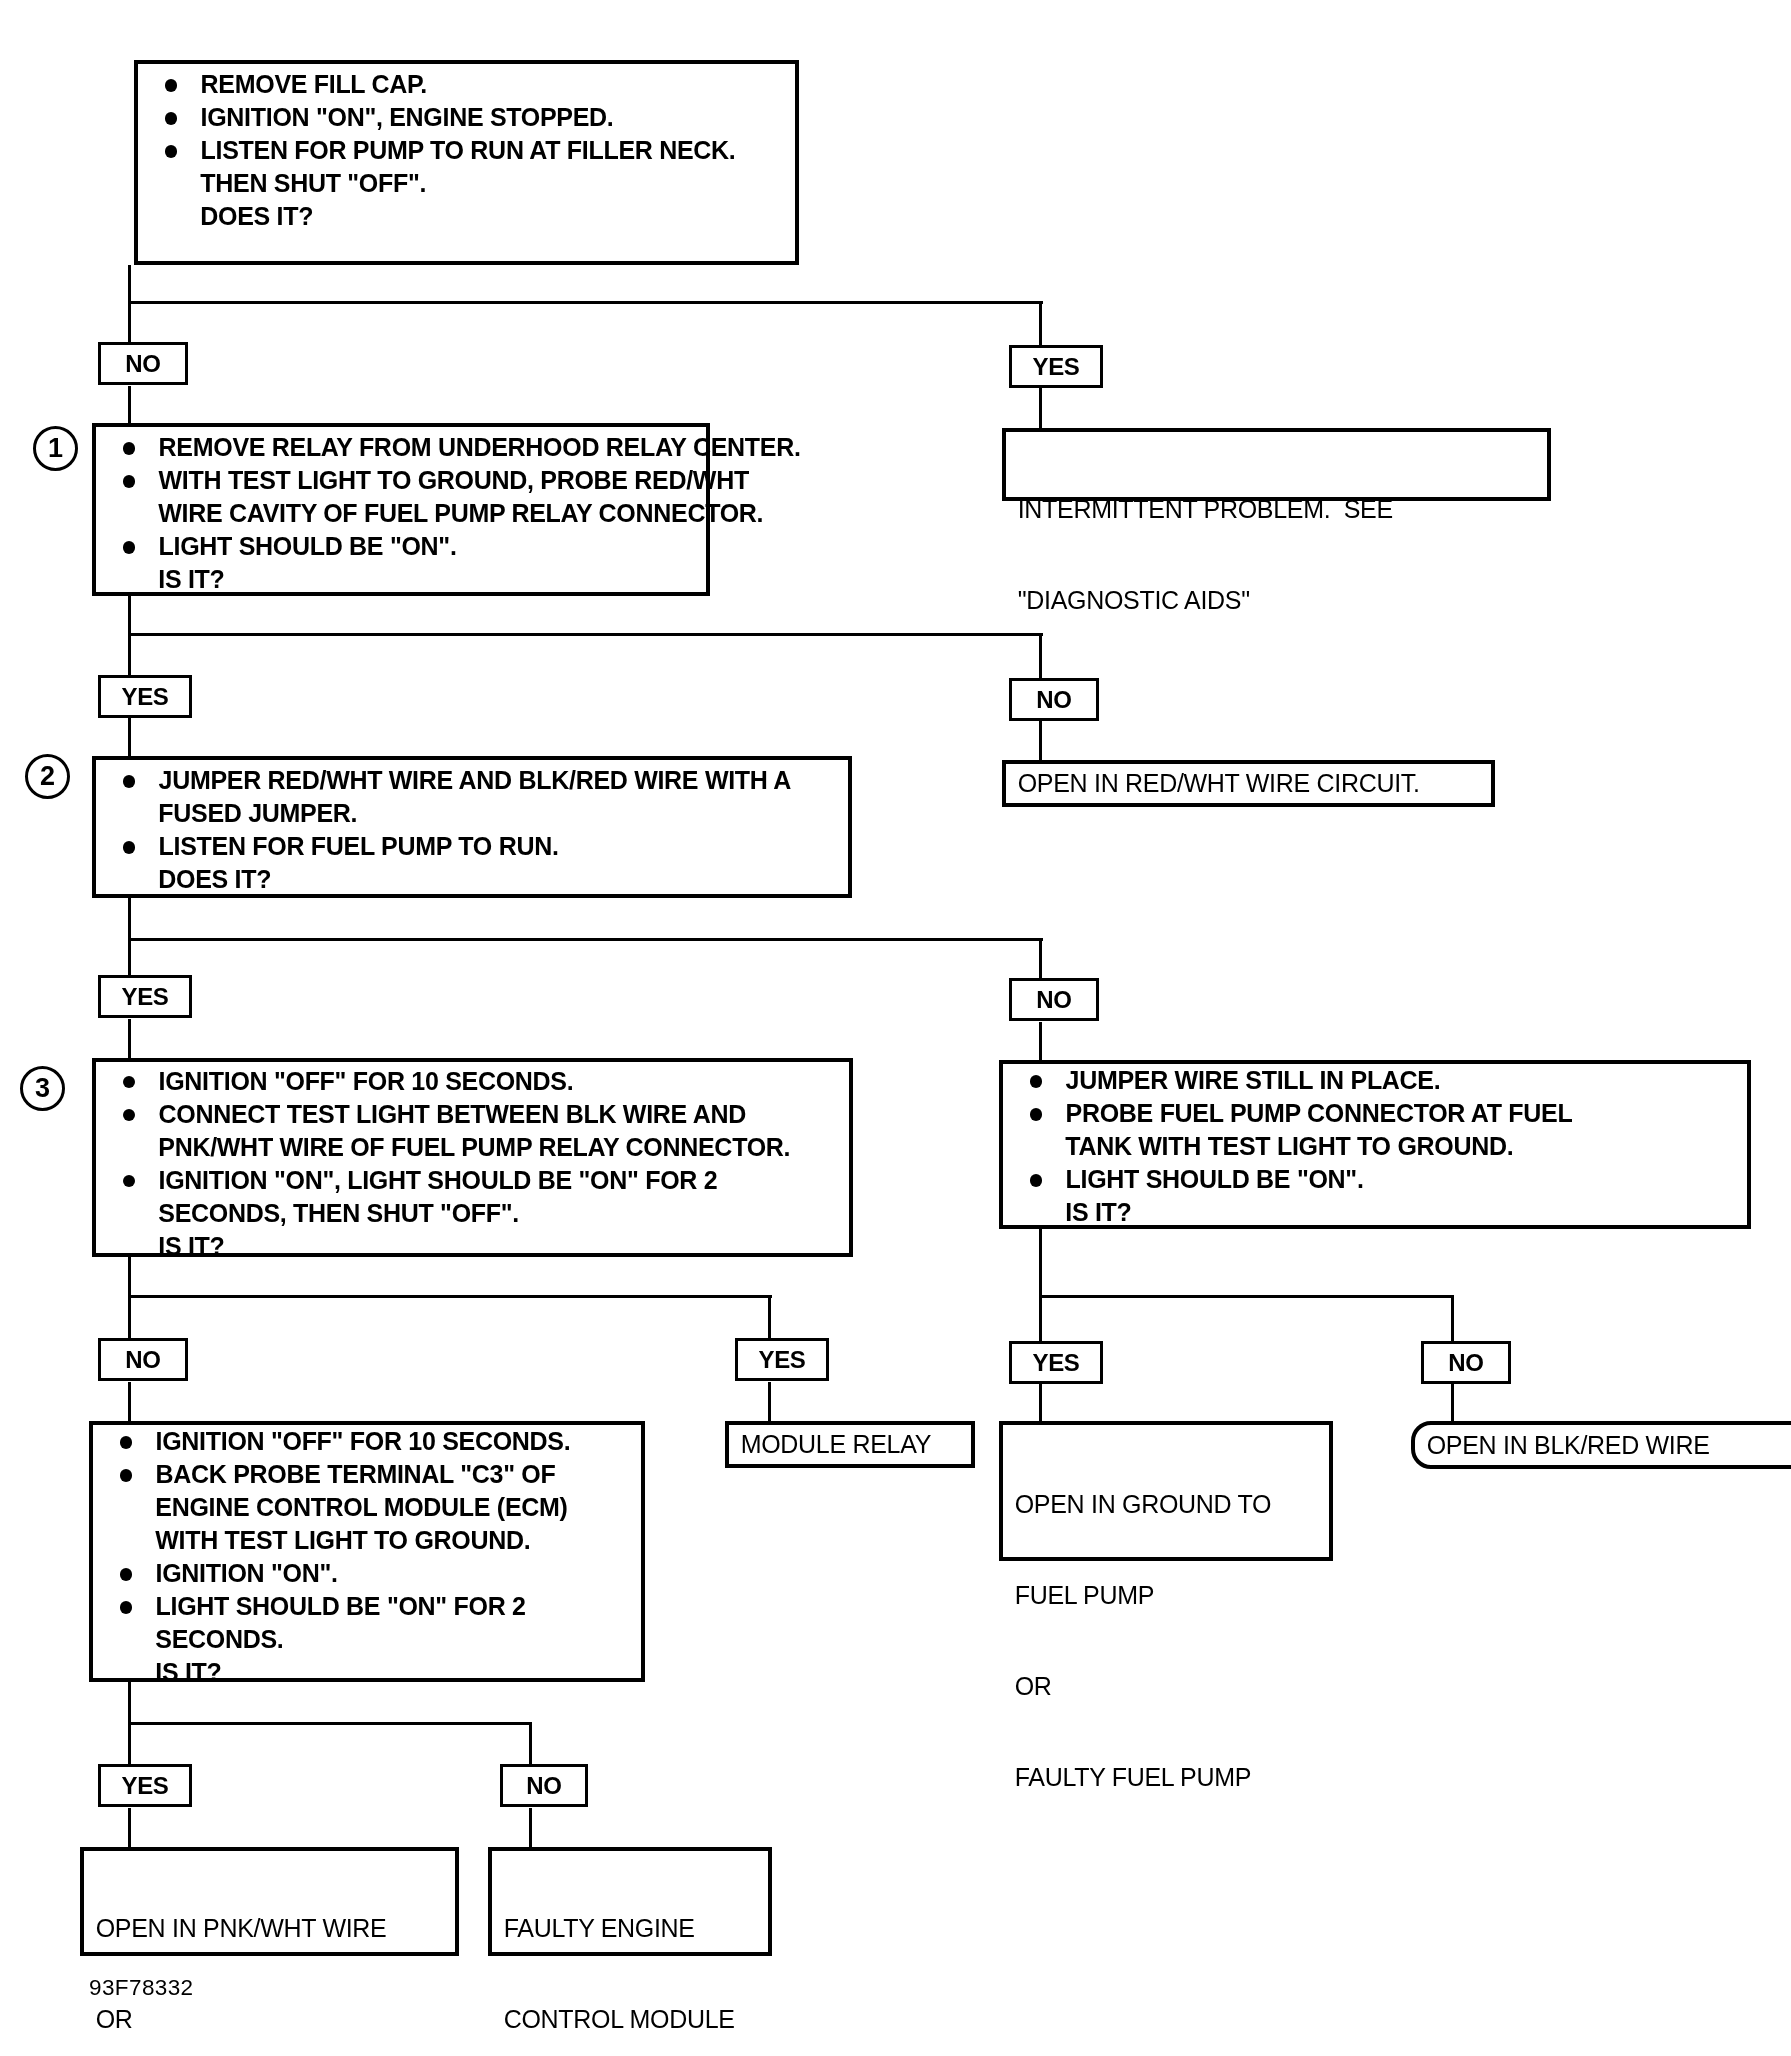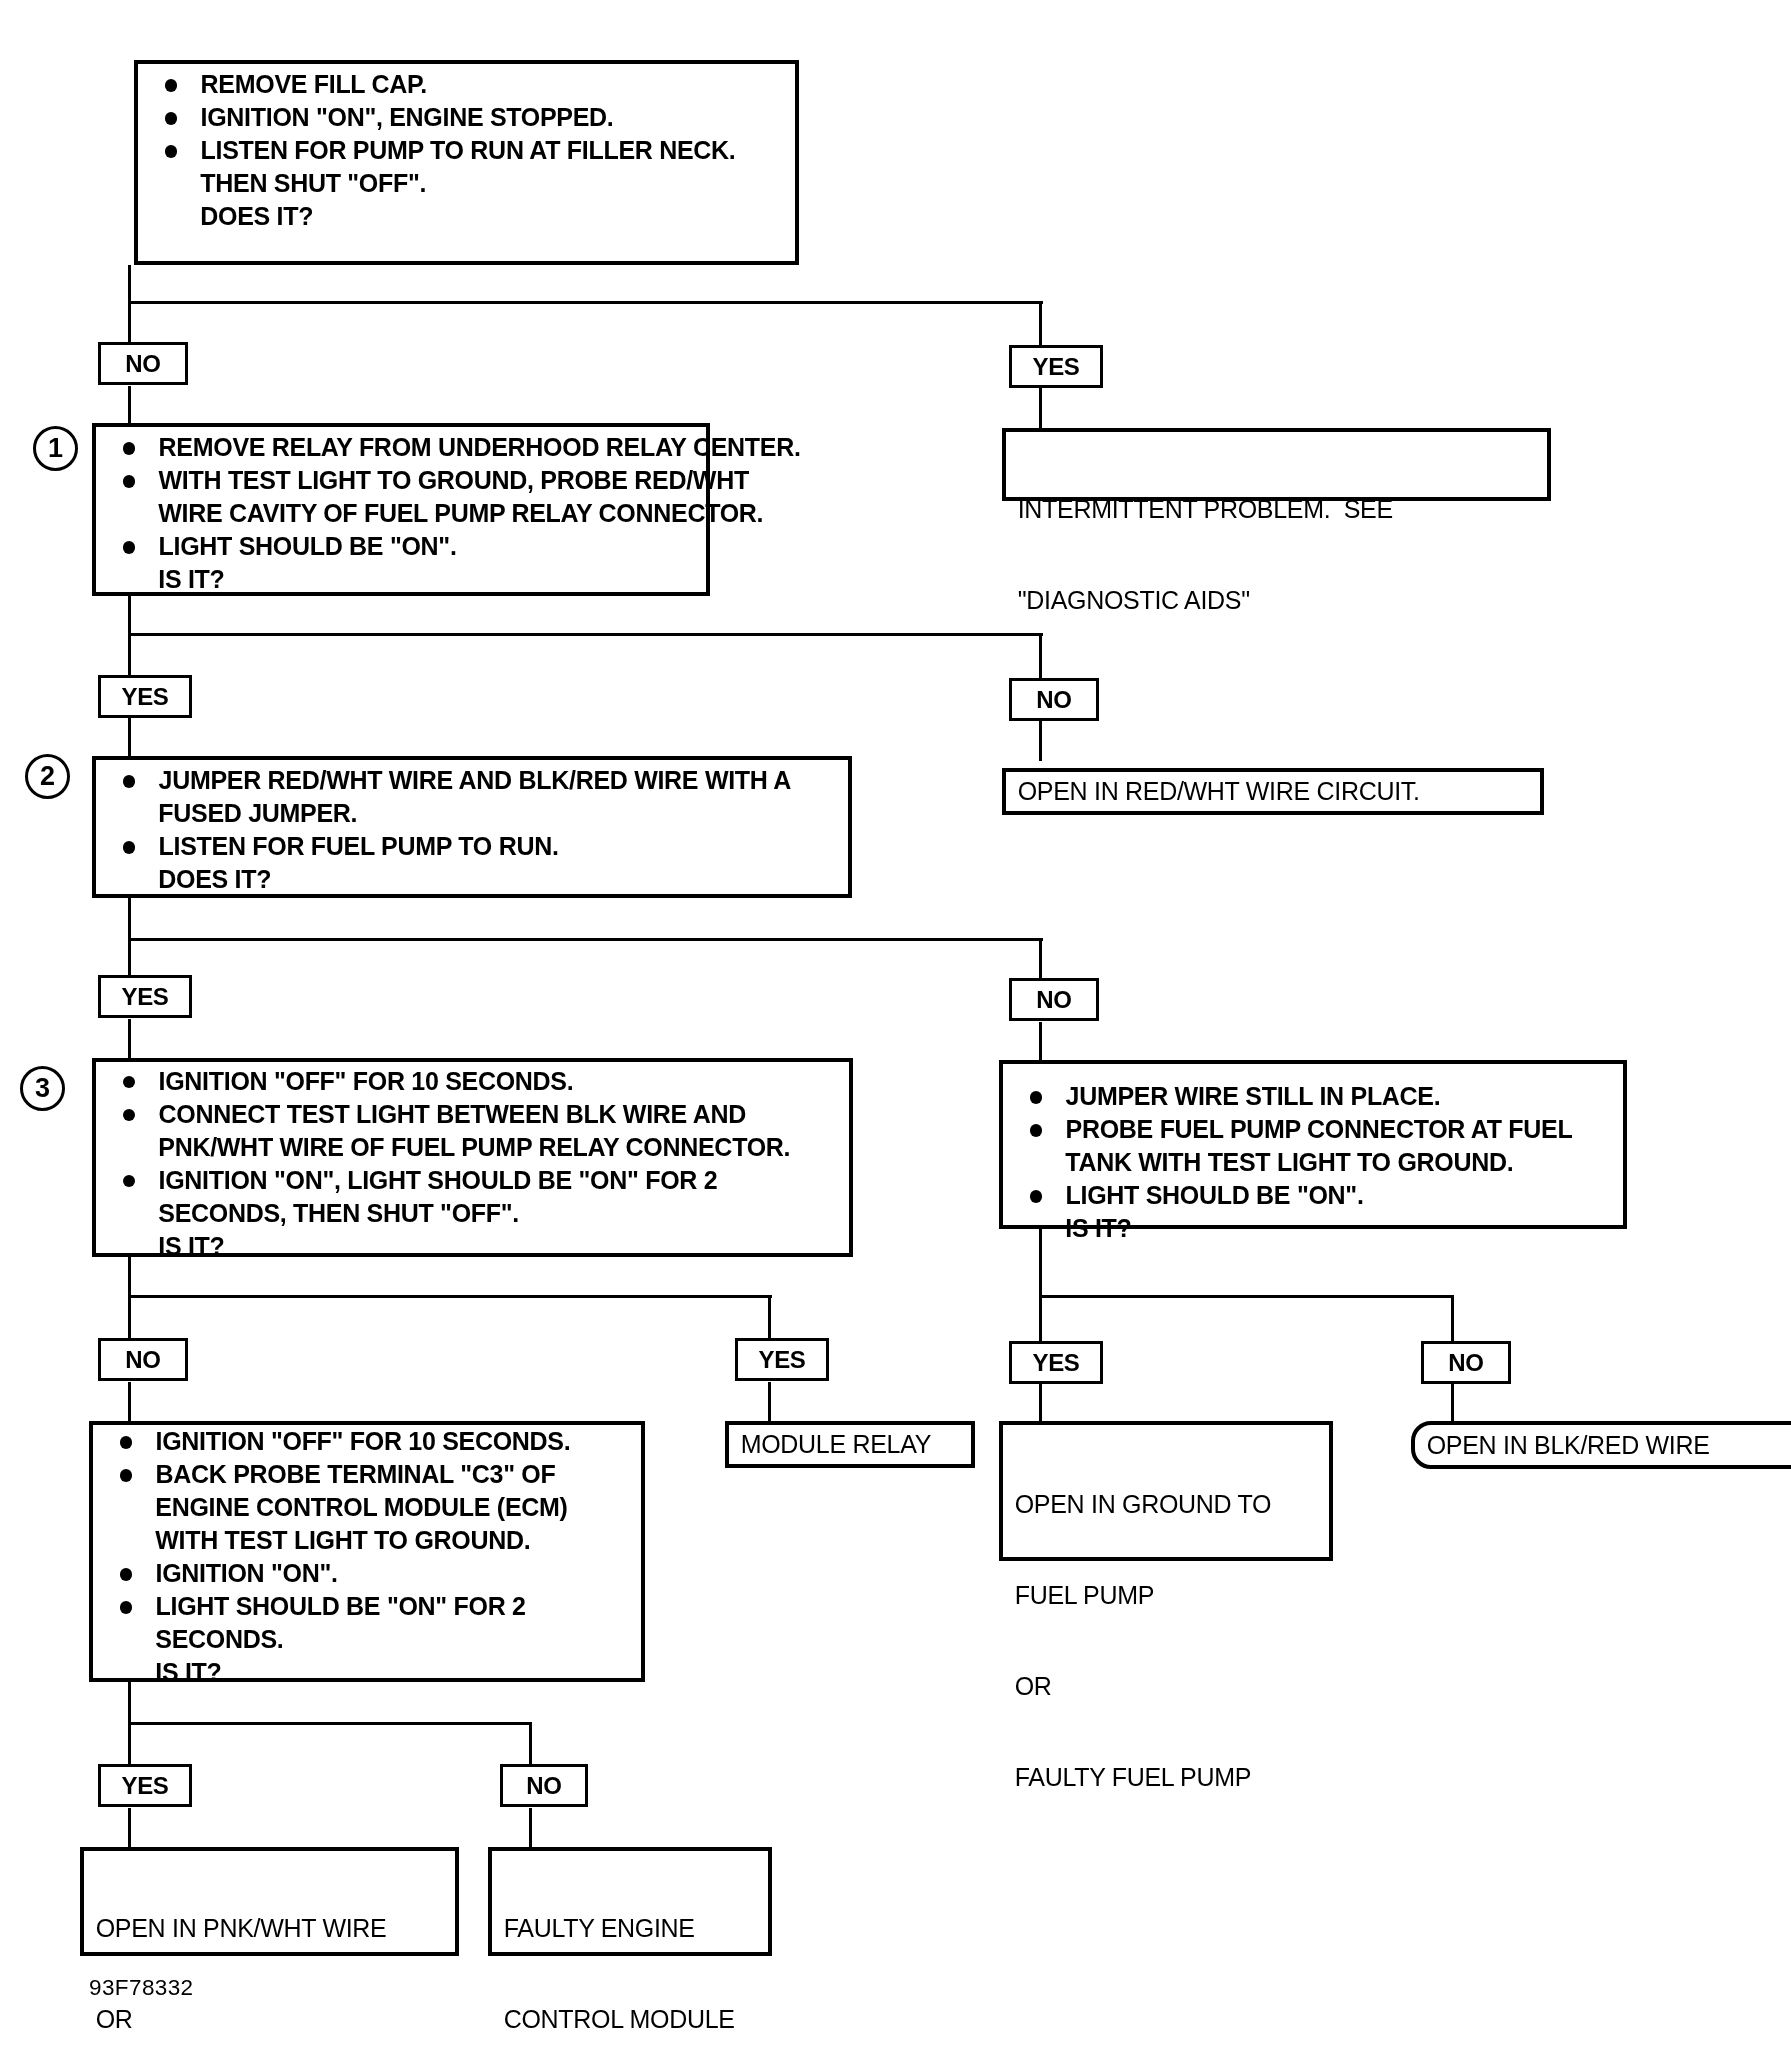--- a/index.html
+++ b/index.html
@@ -114,21 +114,21 @@
   <div class="circ" style="left:25px;top:754px;">
       <span>2</span>
     </div>
   <div class="box" style="left:92px;top:756px;width:760px;height:142px;">
     <div class="ln"><span class="dot"></span><span>JUMPER RED/WHT WIRE AND BLK/RED WIRE WITH A</span></div>
     <div class="ln cont"><span>FUSED JUMPER.</span></div>
     <div class="ln"><span class="dot"></span><span>LISTEN FOR FUEL PUMP TO RUN.</span></div>
     <div class="ln cont"><span>DOES IT?</span></div>
   </div>
 
-  <div class="rbox single" style="left:1002px;top:760px;width:542px;height:47px;margin-top:8px;">
+  <div class="rbox single" style="left:1002px;top:760px;width:493px;height:47px;">
     <span>OPEN IN RED/WHT WIRE CIRCUIT.</span>
   </div>
 
   <div class="tag" style="left:88px;top:975px;width:94px;height:43px;">
       <span>YES</span>
     </div>
   <div class="tag" style="left:999px;top:978px;width:90px;height:43px;">
       <span>NO</span>
     </div>
 
@@ -137,21 +137,21 @@
     </div>
   <div class="box" style="left:92px;top:1058px;width:761px;height:199px;padding-top:2.5px;">
     <div class="ln"><span class="dot"></span><span>IGNITION "OFF" FOR 10 SECONDS.</span></div>
     <div class="ln"><span class="dot"></span><span>CONNECT TEST LIGHT BETWEEN BLK WIRE AND</span></div>
     <div class="ln cont"><span>PNK/WHT WIRE OF FUEL PUMP RELAY CONNECTOR.</span></div>
     <div class="ln"><span class="dot"></span><span>IGNITION "ON", LIGHT SHOULD BE "ON" FOR 2</span></div>
     <div class="ln cont"><span>SECONDS, THEN SHUT "OFF".</span></div>
     <div class="ln cont"><span>IS IT?</span></div>
   </div>
 
-  <div class="box" style="left:999px;top:1060px;width:628px;height:169px;padding-top:16px;">
+  <div class="box" style="left:999px;top:1060px;width:752px;height:169px;padding-top:0;">
     <div class="ln"><span class="dot"></span><span>JUMPER WIRE STILL IN PLACE.</span></div>
     <div class="ln"><span class="dot"></span><span>PROBE FUEL PUMP CONNECTOR AT FUEL</span></div>
     <div class="ln cont"><span>TANK WITH TEST LIGHT TO GROUND.</span></div>
     <div class="ln"><span class="dot"></span><span>LIGHT SHOULD BE "ON".</span></div>
     <div class="ln cont"><span>IS IT?</span></div>
   </div>
 
   <div class="tag" style="left:88px;top:1338px;width:90px;height:43px;">
       <span>NO</span>
     </div>

